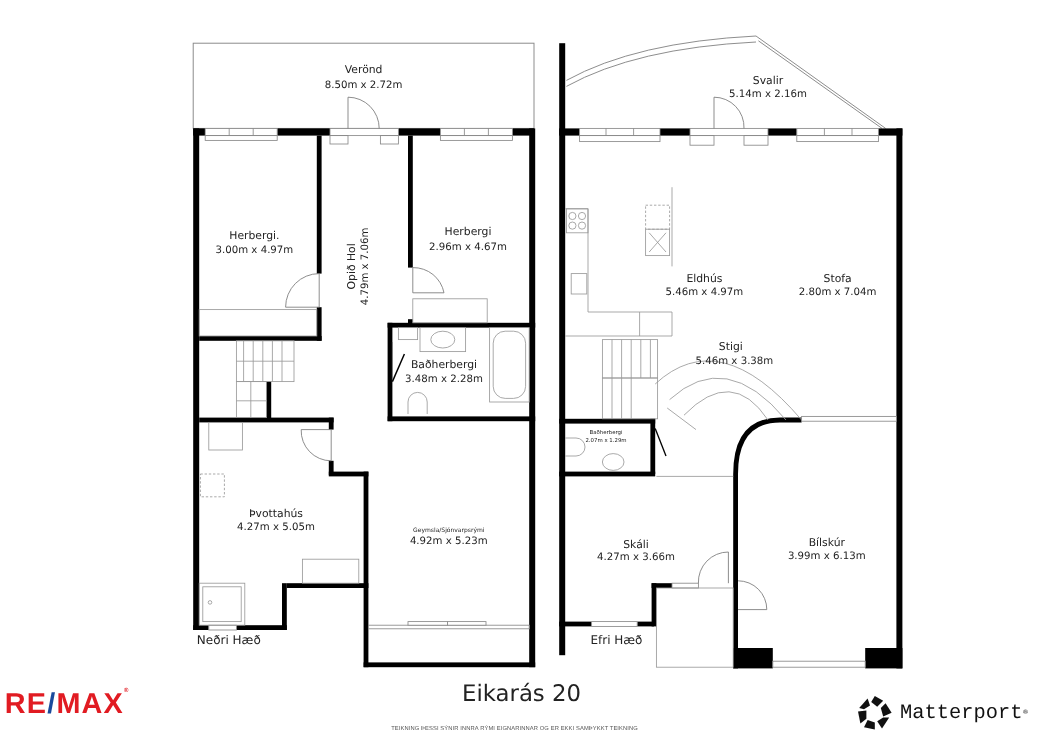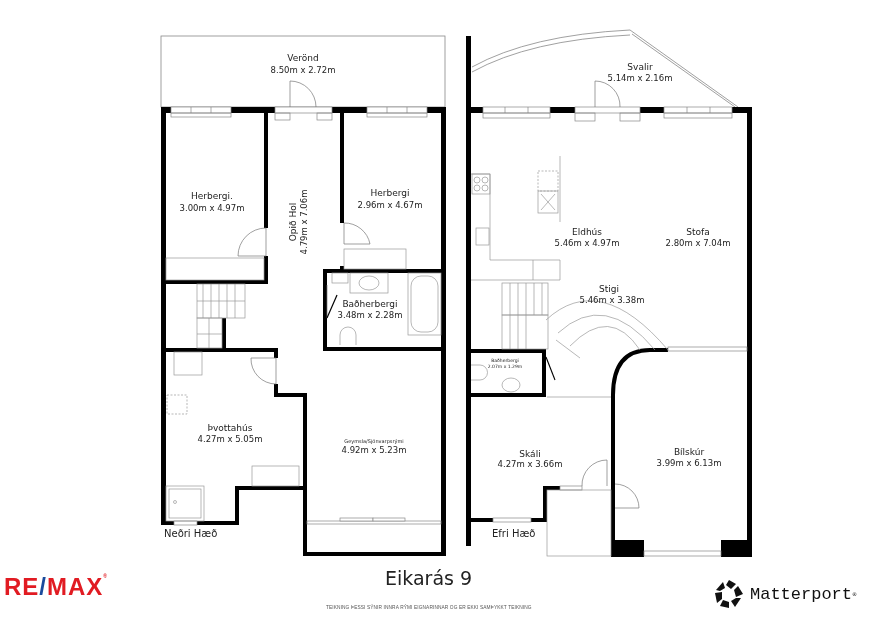--- a/index.html
+++ b/index.html
@@ -265,21 +265,21 @@
     <text class="lbl rn" x="530" y="457">Skáli</text>
     <text class="lbl rd" x="530" y="467">4.27m x 3.66m</text>
     <text class="lbl rn" x="689" y="455">Bílskúr</text>
     <text class="lbl rd" x="689" y="466">3.99m x 6.13m</text>
     <text class="floor" x="492" y="537">Efri Hæð</text>
   </g>
 </svg>
 
 <div class="remax"><span>RE</span><span class="slash">/</span><span>MAX</span><sup>®</sup></div>
 
-<div class="title">Eikarás 9</div>
+<div class="title">Eikarás 20</div>
 <div class="disclaimer">TEIKNING ÞESSI SÝNIR INNRA RÝMI EIGNARINNAR OG ER EKKI SAMÞYKKT TEIKNING</div>
 
 <div class="matterport">
   <svg width="30" height="30" viewBox="0 0 30 30">
     <polygon points="15,1 22,5 17,10 12,6" fill="#111"></polygon>
     <polygon points="24,7 29,15 22,18 20,11" fill="#111"></polygon>
     <polygon points="27,19 21,28 17,22 22,19" fill="#111"></polygon>
     <polygon points="15,29 6,27 9,21 15,23" fill="#111"></polygon>
     <polygon points="3,24 1,14 8,13 8,20" fill="#111"></polygon>
     <polygon points="2,11 9,3 11,9 6,12" fill="#111"></polygon>

